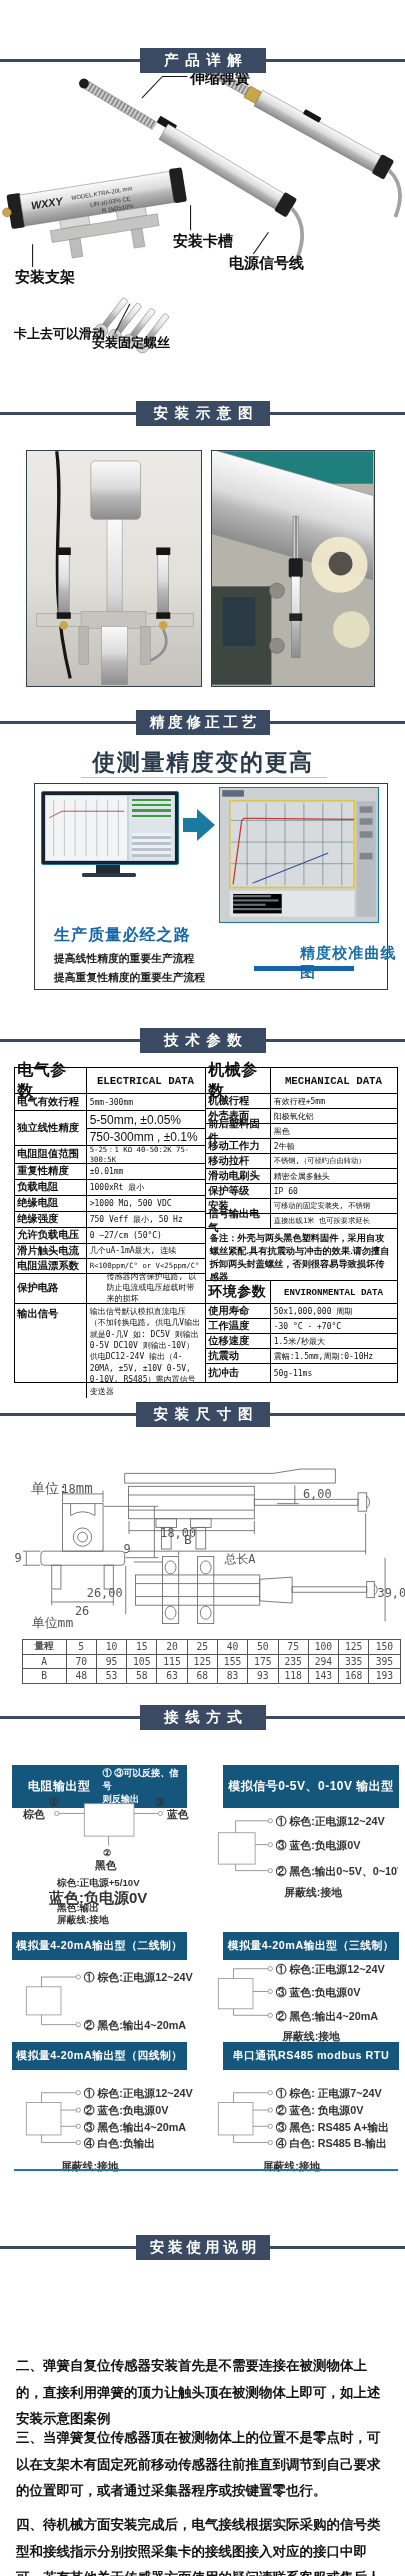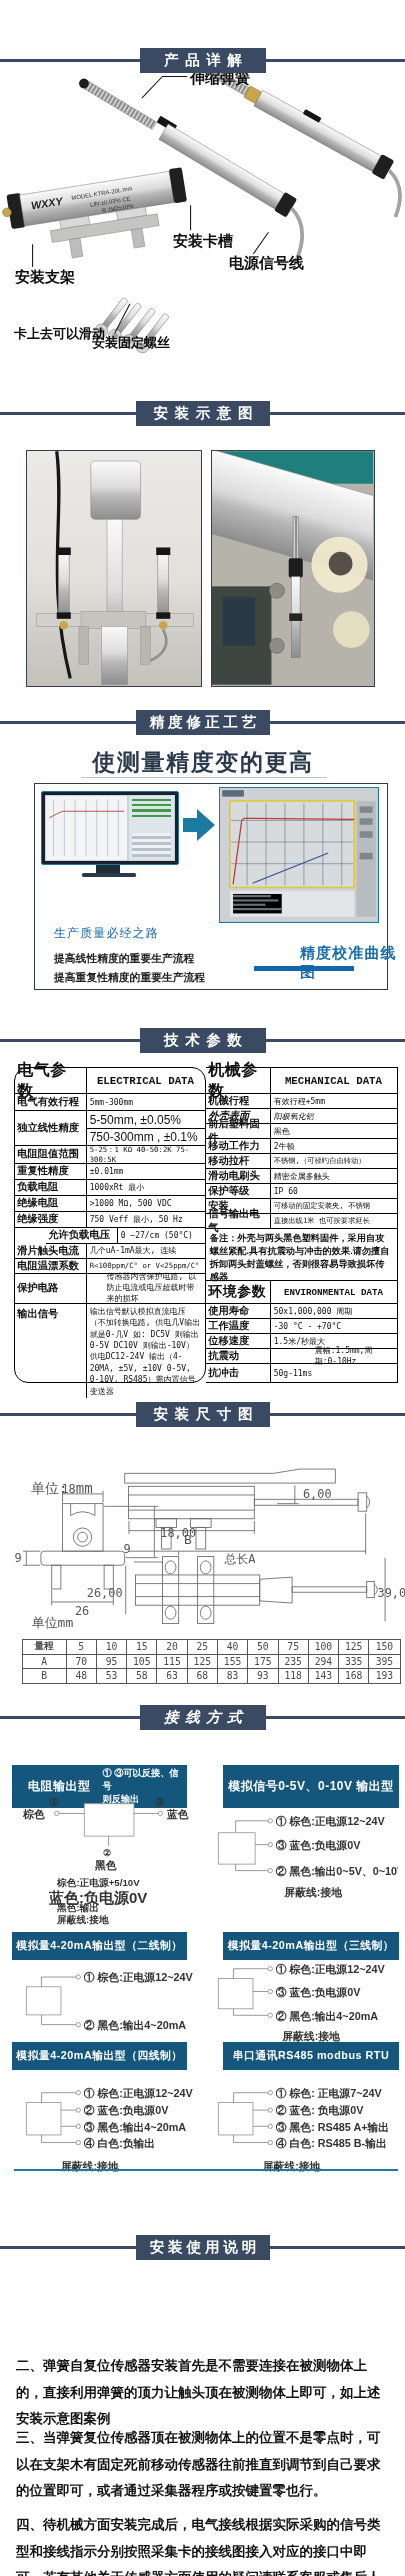--- a/index.html
+++ b/index.html
@@ -18,31 +18,31 @@
   
   .plabel{position:absolute;font-weight:bold;color:#0d0d0d;white-space:nowrap;}
 
   
   .photo{position:absolute;border:1.6px solid #35404f;box-sizing:border-box;overflow:hidden;}
 
   
   .headline{position:absolute;width:406px;text-align:center;font-size:23px;font-weight:bold;color:#2c3b4c;letter-spacing:1.6px;}
   .thinline{position:absolute;height:1.1px;background:#b9c4cc;}
   .pbox{position:absolute;border:1.1px solid #2e3b47;background:#fff;box-sizing:border-box;}
-  .blue-title{position:absolute;font-size:12px;font-weight:normal;color:#1566a8;letter-spacing:1.1px;}
+  .blue-title{position:absolute;font-size:16px;font-weight:bold;color:#1566a8;letter-spacing:1.1px;}
   .sub-line{position:absolute;font-size:10.8px;font-weight:bold;color:#222;}
   .caption-blue{position:absolute;font-size:15px;font-weight:bold;color:#1b6fa8;letter-spacing:1.1px;}
   .caption-bar{position:absolute;height:4.9px;background:#1566a8;}
   .arrow-right{position:absolute;width:0;height:0;border-top:16px solid transparent;border-bottom:16px solid transparent;border-left:18.4px solid #1a7aa0;}
   .arrow-stem{position:absolute;background:#1a7aa0;}
 
   
   .ttable{position:absolute;display:flex;background:#fff;}
   .thalf{width:192px;box-sizing:border-box;border:1.1px solid #000;display:flex;flex-direction:column;}
-  .thalf.lhalf{border-right:0.5px solid #000;border-radius:14px;}
+  .thalf.lhalf{border-right:0.5px solid #000;}
   .trow{display:flex;border-bottom:0.5px solid #000;box-sizing:border-box;flex:0 0 auto;}
   .trow:last-child{border-bottom:none;}
   .tlabel{width:72px;flex:0 0 72px;border-right:0.5px solid #000;box-sizing:border-box;display:flex;align-items:center;
     font-weight:bold;font-size:10.3px;padding:0.5px 2.7px;}
   .thalf .trow .tlabel.wlab{flex-basis:65px;width:65px;}
   .tval{flex:1;display:flex;align-items:center;font-family:"DejaVu Sans Mono",monospace;font-size:8px;padding:0.5px 3.2px;box-sizing:border-box;}
   .thead-zh{font-size:16px;font-weight:bold;letter-spacing:0.5px;}
   .thead-en{font-family:"Liberation Mono",monospace;font-weight:bold;font-size:10.8px;}
   .tnote{font-size:9.2px;font-weight:bold;line-height:13px;padding:3.2px 4.3px;box-sizing:border-box;}
   .splitv{flex:1;display:flex;flex-direction:column;}
@@ -351,21 +351,21 @@
             <div class="tval">1000xRt 最小</div>
           </div>
         <div class="trow" style="height:16px;flex:0 0 16px;">
             <div class="tlabel">绝缘电阻</div>
             <div class="tval">&gt;1000 MΩ, 500 VDC</div>
           </div>
         <div class="trow" style="height:16px;flex:0 0 16px;">
             <div class="tlabel">绝缘强度</div>
             <div class="tval">750 Veff 最小, 50 Hz</div>
           </div>
-        <div class="trow" style="height:16px;flex:0 0 16px;margin-left:31px;">
+        <div class="trow" style="height:16px;flex:0 0 16px;">
             <div class="tlabel">允许负载电压</div>
             <div class="tval">0 —27/cm (50°C)</div>
           </div>
         <div class="trow" style="height:15px;flex:0 0 15px;">
             <div class="tlabel">滑片触头电流</div>
             <div class="tval">几个uA-1mA最大, 连续</div>
           </div>
         <div class="trow" style="height:15px;flex:0 0 15px;">
             <div class="tlabel">电阻温漂系数</div>
             <div class="tval" style="font-size:7.3px;">R&lt;100ppm/C° or V&lt;25ppm/C°</div>
@@ -382,21 +382,21 @@
 
       <div class="thalf" style="border-left:none;">
         <div class="trow" style="height:26px;flex:0 0 26px;">
           <div class="tlabel thead-zh wlab">机械参数</div>
           <div class="tval thead-en" style="justify-content:center;">MECHANICAL DATA</div>
         </div>
         <div class="trow" style="height:15px;flex:0 0 15px;">
             <div class="tlabel wlab">机械行程</div>
             <div class="tval">有效行程+5mm</div>
           </div>
-        <div class="trow" style="height:15px;flex:0 0 15px;font-style:italic;">
+        <div class="trow" style="height:15px;flex:0 0 15px;">
             <div class="tlabel wlab">外壳表面</div>
             <div class="tval">阳极氧化铝</div>
           </div>
         <div class="trow" style="height:15px;flex:0 0 15px;">
             <div class="tlabel wlab">前后塑料固件</div>
             <div class="tval">黑色</div>
           </div>
         <div class="trow" style="height:15px;flex:0 0 15px;">
             <div class="tlabel wlab">移动工作力</div>
             <div class="tval">2牛顿</div>
@@ -433,21 +433,21 @@
             <div class="tval">50x1,000,000 周期</div>
           </div>
         <div class="trow" style="height:15px;flex:0 0 15px;">
             <div class="tlabel wlab">工作温度</div>
             <div class="tval">-30 °C - +70°C</div>
           </div>
         <div class="trow" style="height:15px;flex:0 0 15px;">
             <div class="tlabel wlab">位移速度</div>
             <div class="tval">1.5米/秒最大</div>
           </div>
-        <div class="trow" style="height:15px;flex:0 0 15px;gap:41px;">
+        <div class="trow" style="height:15px;flex:0 0 15px;">
             <div class="tlabel wlab">抗震动</div>
             <div class="tval">震幅:1.5mm,周期:0-10Hz</div>
           </div>
         <div class="trow" style="flex:1 1 auto;">
             <div class="tlabel wlab">抗冲击</div>
             <div class="tval">50g-11ms</div>
           </div>
       </div>
     </div>
   </section>
@@ -572,21 +572,21 @@
       <div class="rcell lastrow">83</div>
       <div class="rcell lastrow">93</div>
       <div class="rcell lastrow">118</div>
       <div class="rcell lastrow">143</div>
       <div class="rcell lastrow">168</div>
       <div class="rcell lastrow lastcol">193</div>
     </div>
   </section>
 
   <section style="top:1705px;height:530px;">
-    <div class="banner" style="top:0;font-style:italic;">
+    <div class="banner" style="top:0;">
       <div class="hline"></div>
       <div class="box">接线方式</div>
     </div>
 
     <div class="wbar" style="left:12px;top:60px;width:387px;">
       <div class="seg" style="width:175px;">
         <div class="wbar-title" style="padding-left:16px;white-space:nowrap;">电阻输出型</div>
         <div class="wnote" style="padding-left:12px;">
           <div>① ③可以反接、信号</div>
           <div>则反输出</div>

